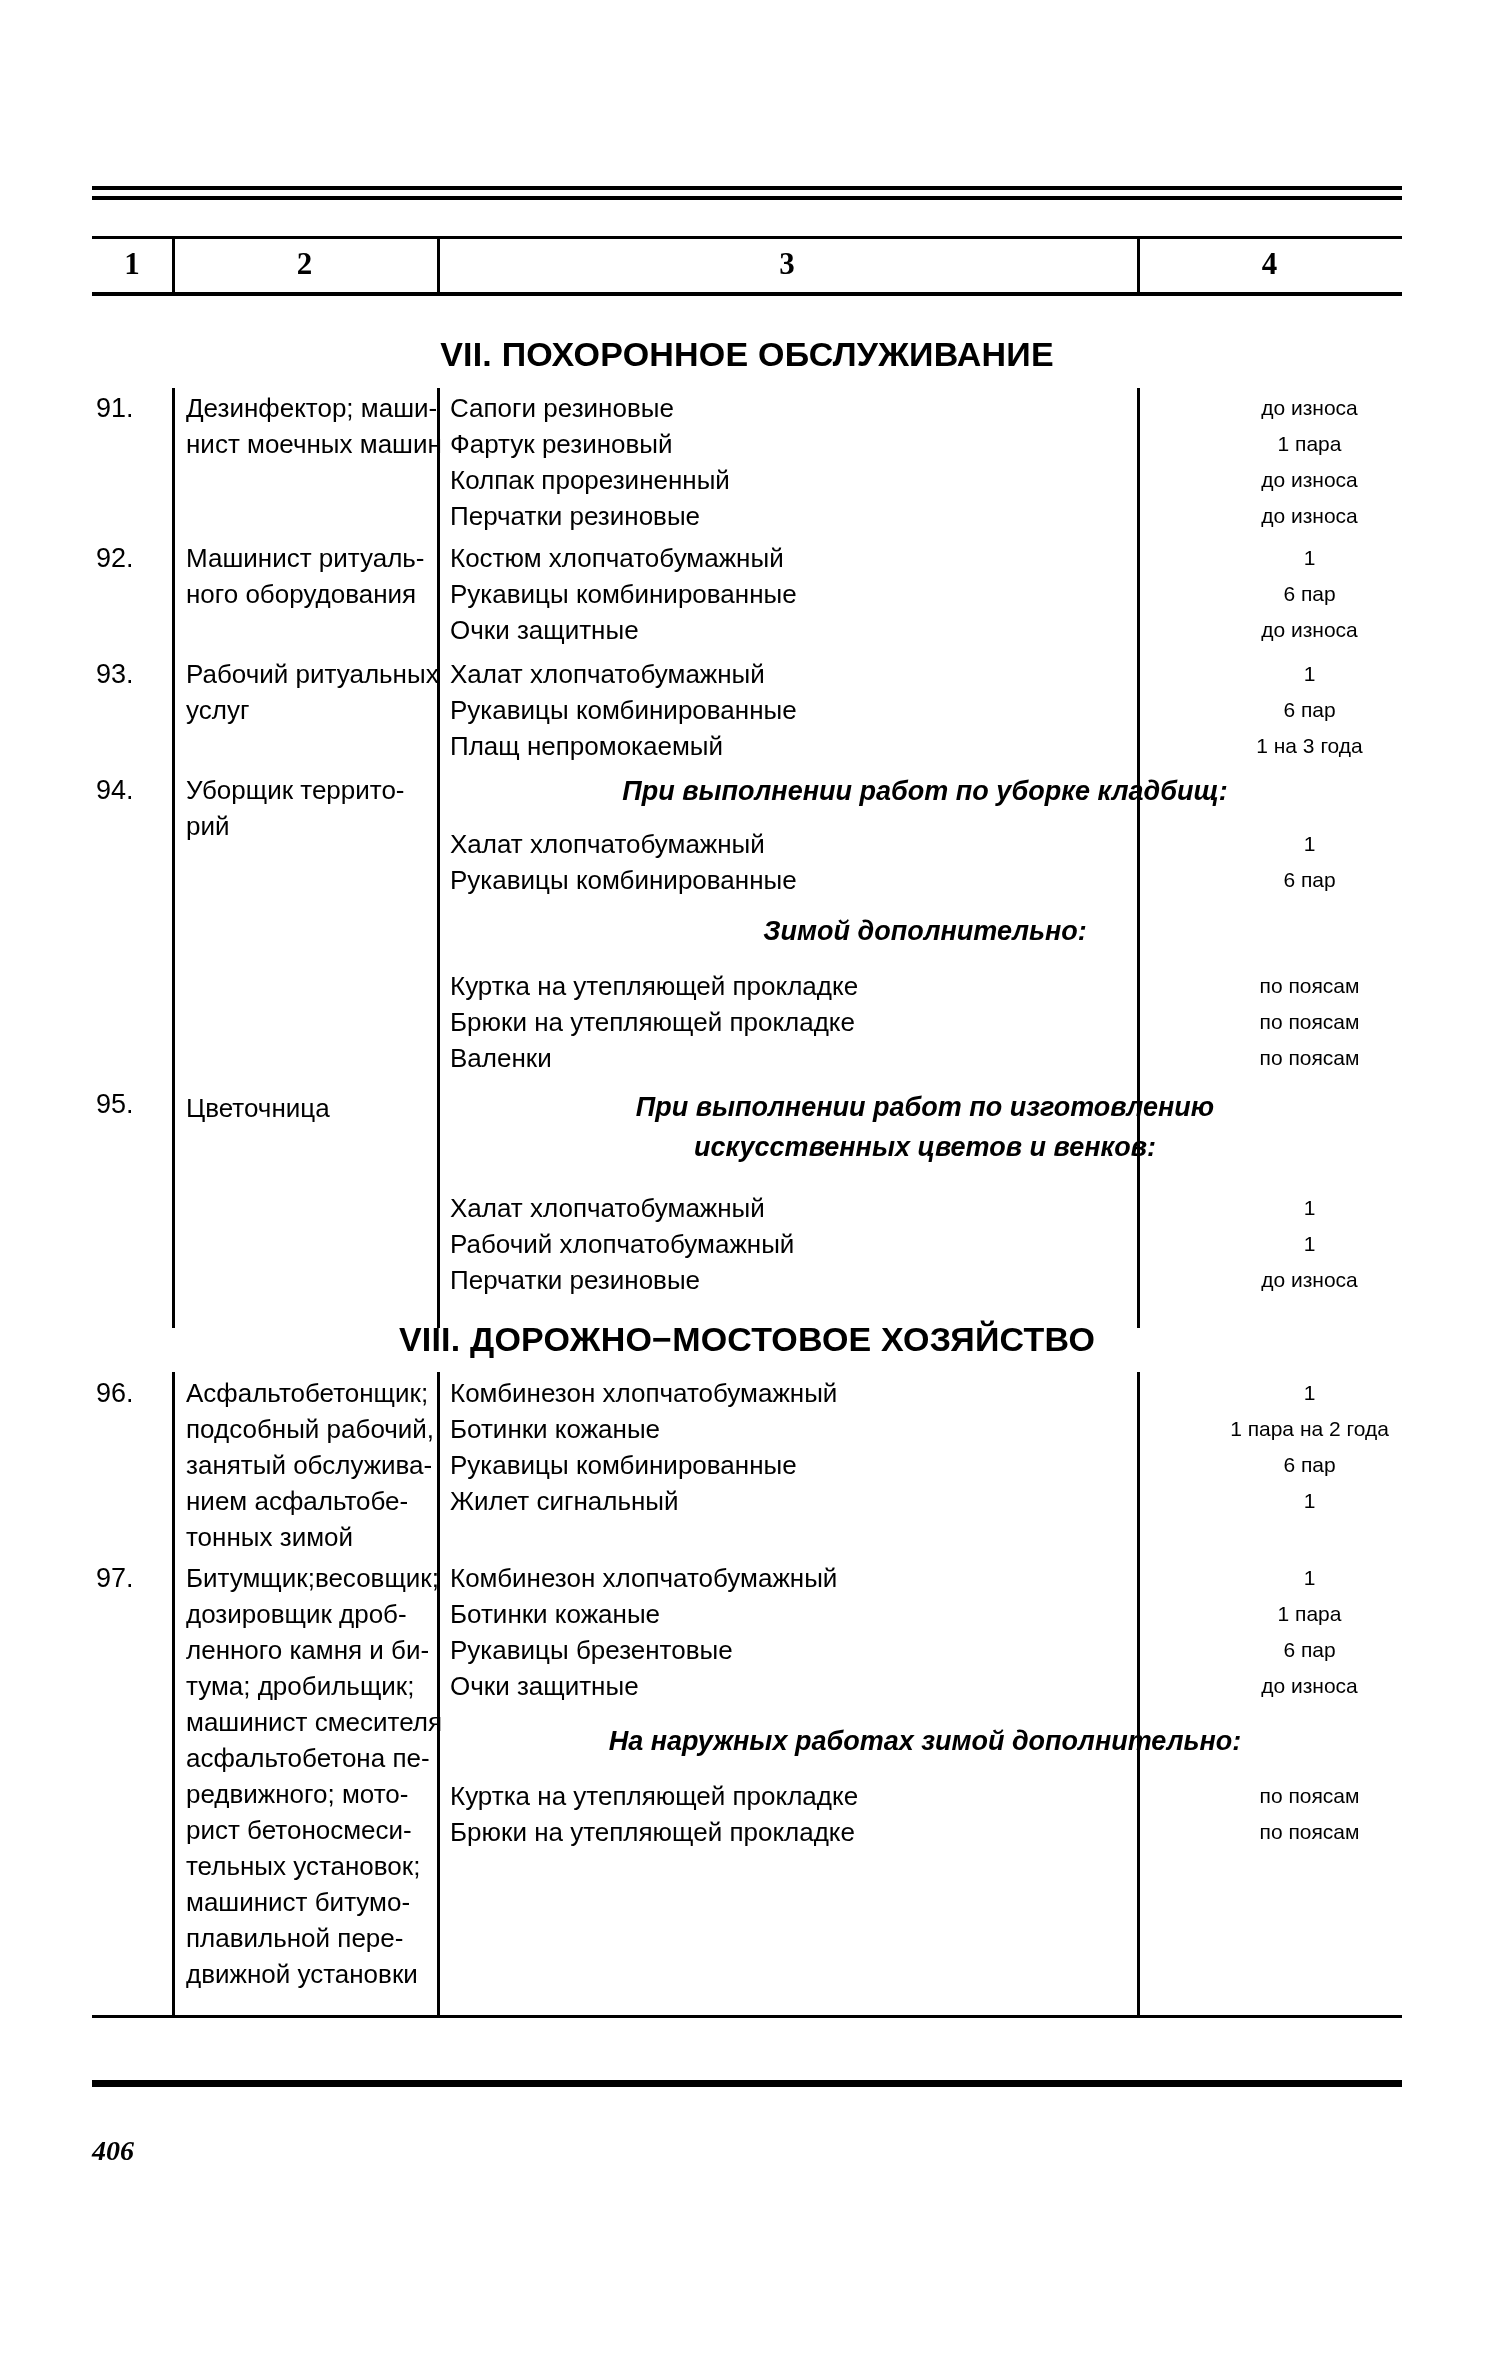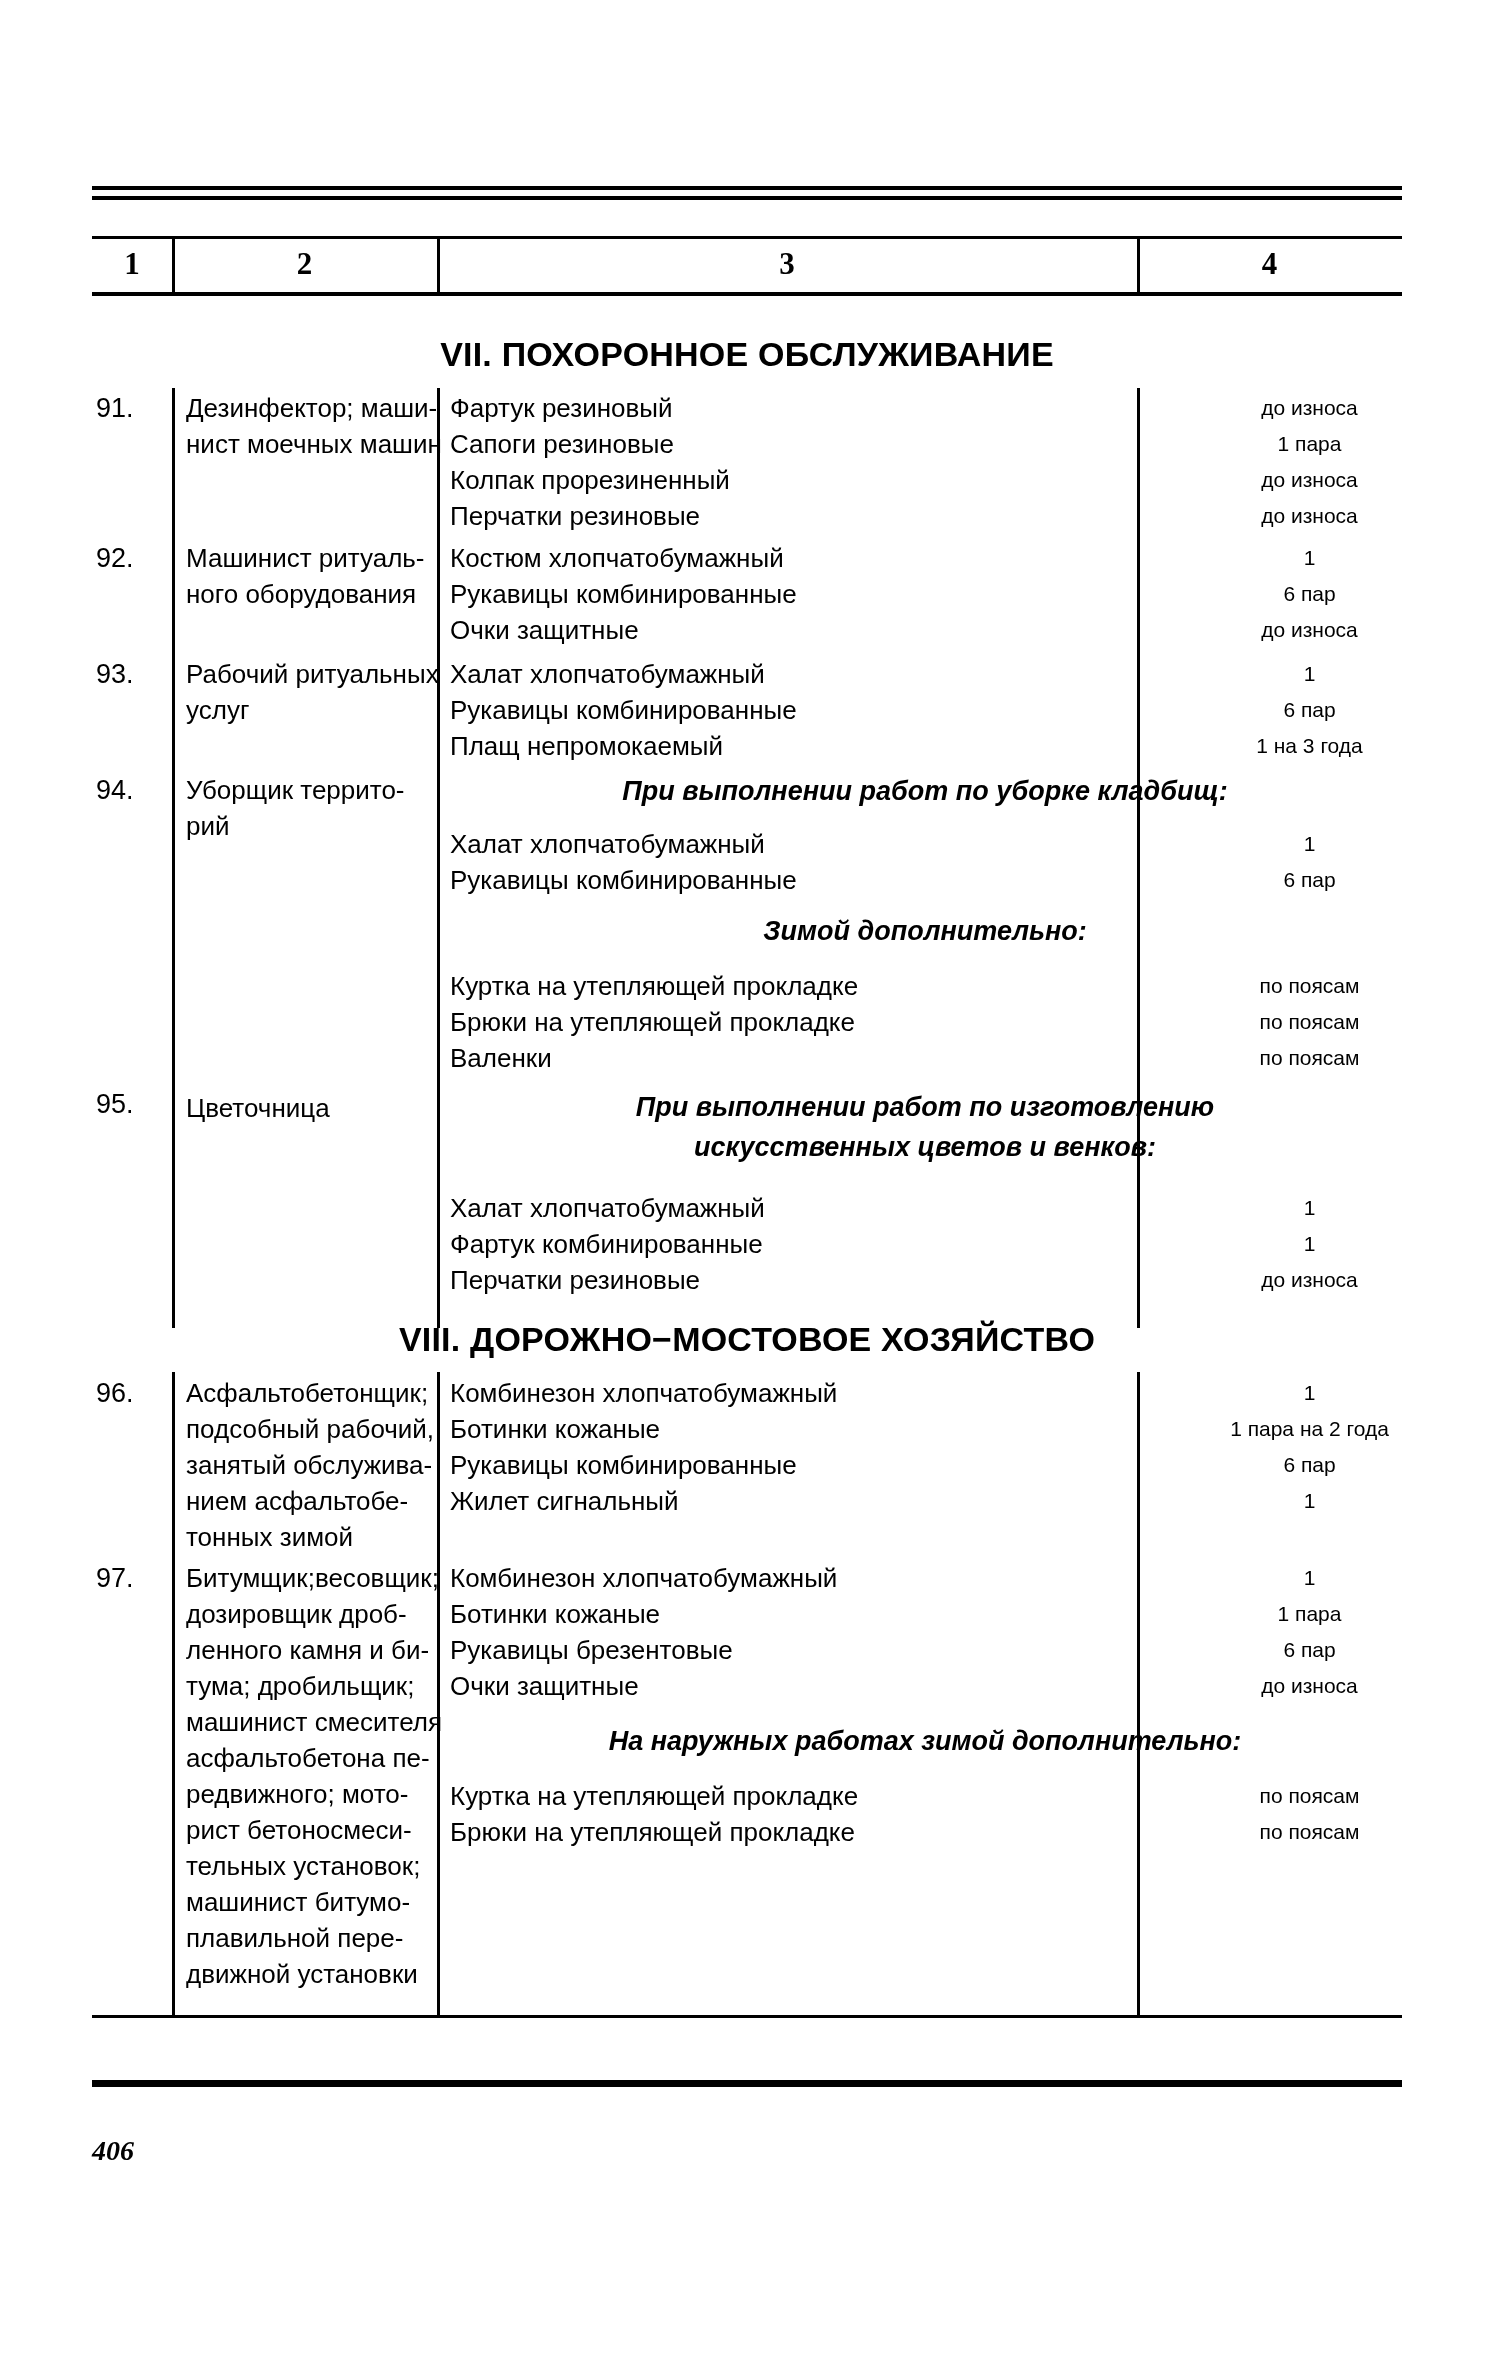--- a/index.html
+++ b/index.html
@@ -221,22 +221,22 @@
   <div class="vsep vsep-a" style="top:388px; height:940px;"></div>
   <div class="vsep vsep-b" style="top:388px; height:940px;"></div>
   <div class="vsep vsep-c" style="top:388px; height:940px;"></div>
 
   <div class="num" style="top:390px;">91.</div>
   <div class="col2" style="top:390px;">
     <div>Дезинфектор; маши-</div>
     <div>нист моечных машин</div>
   </div>
   <div class="col3" style="top:390px;">
+    <div>Сапоги резиновые</div>
     <div>Фартук резиновый</div>
-    <div>Сапоги резиновые</div>
     <div>Колпак прорезиненный</div>
     <div>Перчатки резиновые</div>
   </div>
   <div class="col4" style="top:390px;">
     <div>до износа</div>
     <div>1 пара</div>
     <div>до износа</div>
     <div>до износа</div>
   </div>
 
@@ -299,21 +299,21 @@
   </div>
 
   <div class="num" style="top:1086px;">95.</div>
   <div class="col2" style="top:1090px;">
     <div>Цветочница</div>
   </div>
   <div class="subhead" style="top:1088px;">При выполнении работ по изготовлению</div>
   <div class="subhead" style="top:1128px;">искусственных цветов и венков:</div>
   <div class="col3" style="top:1190px;">
     <div>Халат хлопчатобумажный</div>
-    <div>Фартук комбинированные</div>
+    <div>Рабочий хлопчатобумажный</div>
     <div>Перчатки резиновые</div>
   </div>
   <div class="col4" style="top:1190px;">
     <div>1</div>
     <div>1</div>
     <div>до износа</div>
   </div>
 
   <div class="section-heading" style="top:1320px;">VIII. ДОРОЖНО−МОСТОВОЕ ХОЗЯЙСТВО</div>
 

